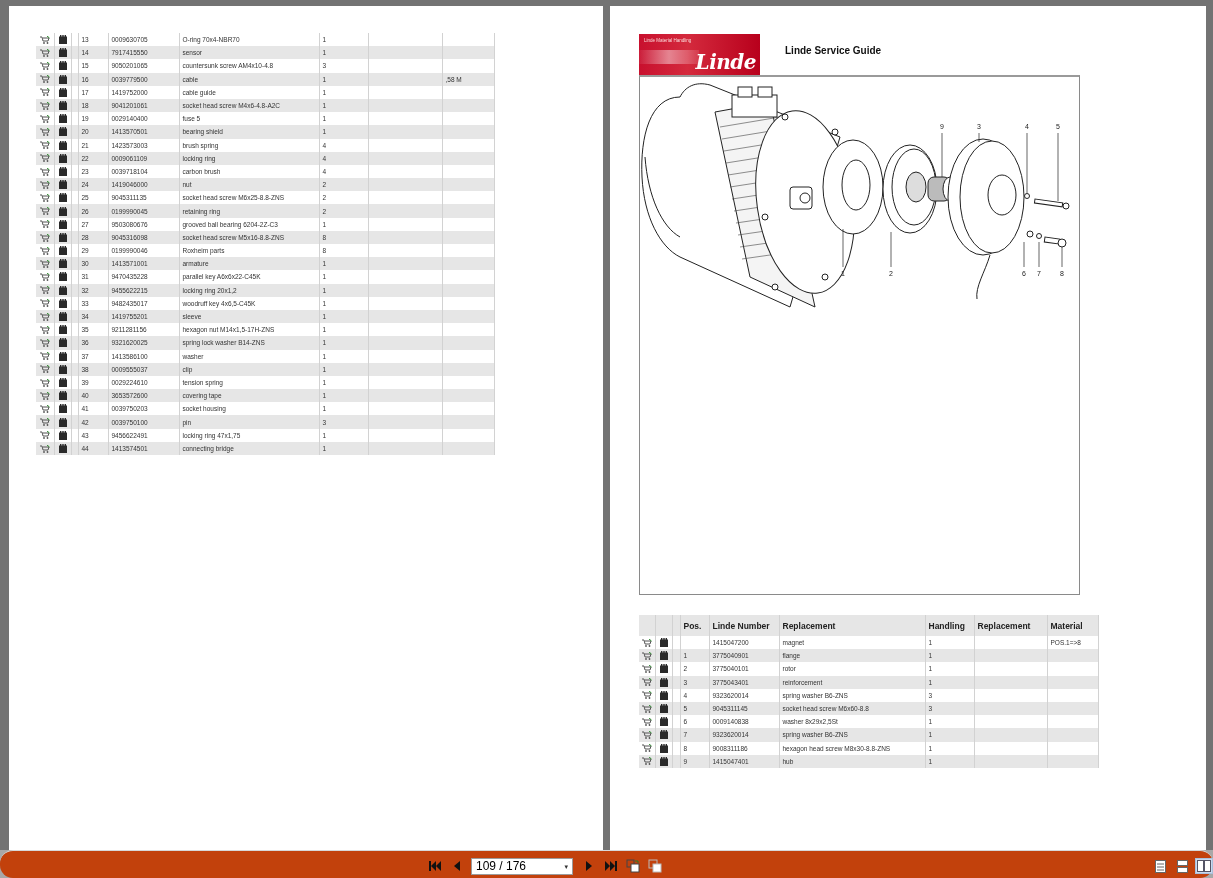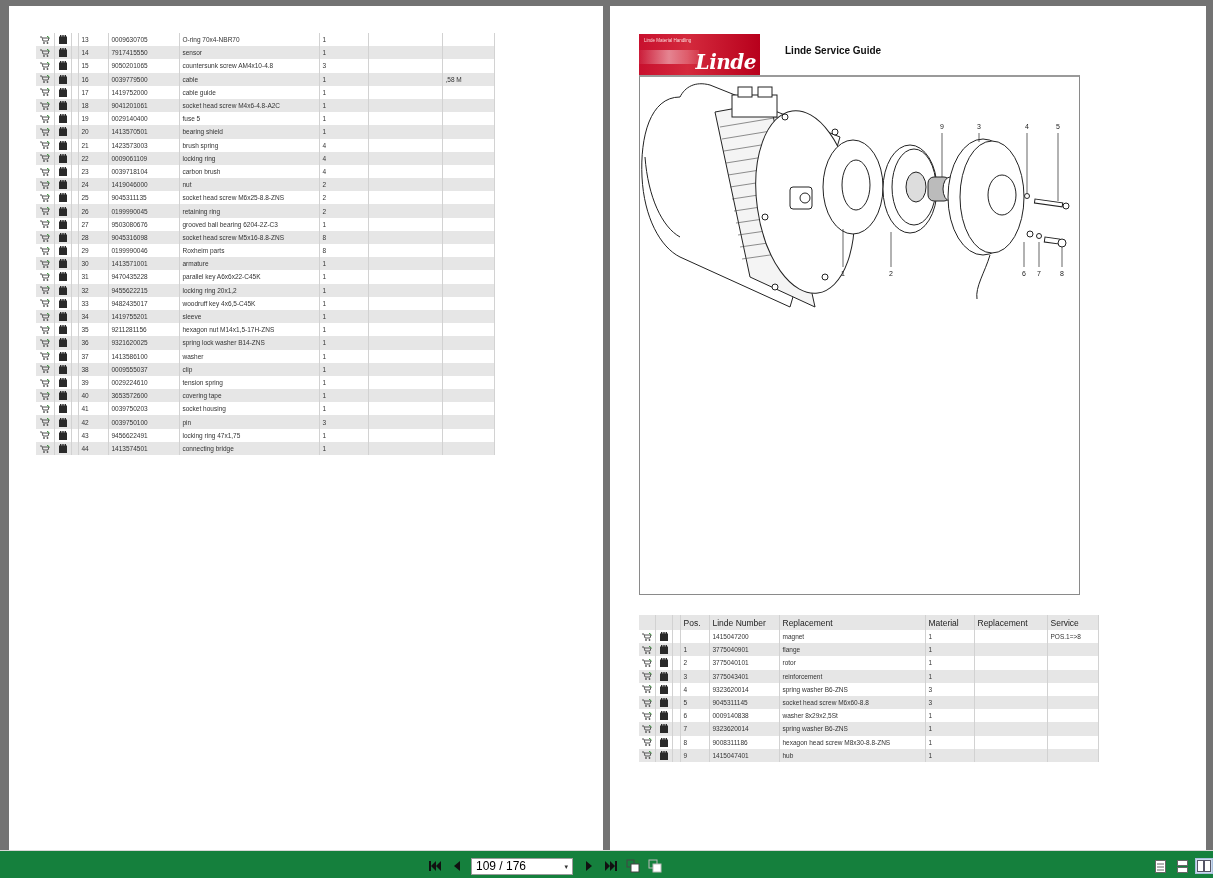--- a/index.html
+++ b/index.html
@@ -31,24 +31,24 @@
     white-space: nowrap;
     overflow: hidden;
     border-right: 1px solid #d2d2d2;
     vertical-align: middle;
     text-align: left;
   }
   table.parts tr:nth-child(even) td { background: #e6e6e6; }
   table.parts tr:nth-child(odd) td { background: #ffffff; }
   table.parts th {
     background: #e6e6e6;
-    font-weight: normal;
+    font-weight: bold;
     font-size: 8.5px;
     color: #222;
-    height: 15px;
+    height: 21px;
   }
   table.parts td.ic { padding: 0; text-align: center; }
   .cart-icon, .binder-icon { display: inline-block; vertical-align: middle; }
 
   .left-table { position: absolute; left: 27px; top: 27px; }
   .right-table { position: absolute; left: 29px; top: 609px; }
 
   .logo {
     position: absolute; left: 29px; top: 28px; width: 121px; height: 41px;
     background: linear-gradient(90deg, #c8102e 0%, #d42a3d 40%, #b8001c 100%);
@@ -71,21 +71,21 @@
   }
   .diagram-frame {
     position: absolute; left: 29px; top: 69px; width: 441px; height: 520px;
     border: 1px solid #8a8a8a; border-top: 2px solid #9a9a9a;
     background: #fff;
   }
   .callout { font-size: 7px; fill: #222; font-family: "Liberation Sans", sans-serif; }
 
   .toolbar {
     position: absolute; left: 0; top: 850px; width: 1213px; height: 28px;
-    background: #15803d; border-top: 1px solid #d8d8d8;
+    background: #c2410c; border-top: 1px solid #d8d8d8; border-radius: 13px;
   }
   .nav { position: absolute; left: 427px; top: 6px; height: 18px; display: flex; align-items: center; }
   .nav .btn { width: 16px; height: 16px; display: flex; align-items: center; justify-content: center; margin-right: 6px; cursor: pointer; }
   .page-box {
     width: 102px; height: 17px; border: 1px solid #9c9c9c; background: #fff;
     font-size: 12px; color: #000; padding-left: 4px; line-height: 15px; position: relative; margin-right: 8px;
   }
   .page-box .dd { position: absolute; right: 4px; top: 0; font-size: 7px; color: #333; }
   .views { position: absolute; right: 0; top: 7px; display: flex; align-items: center; }
   .views .vbtn { width: 18px; height: 16px; display: flex; align-items: center; justify-content: center; margin-left: 4px; }
@@ -891,23 +891,23 @@
           <col style="width:51px">
       </colgroup>
       <thead>
         <tr>
           <th></th>
           <th></th>
           <th></th>
           <th>Pos.</th>
           <th>Linde Number</th>
           <th>Replacement</th>
+          <th>Handling</th>
+          <th>Replacement</th>
           <th>Material</th>
-          <th>Replacement</th>
-          <th>Service</th>
         </tr>
       </thead>
       <tbody id="right-body">
           <tr>
             <td class="ic"><svg class="cart-icon" width="10" height="8" viewBox="0 0 10 8">
                 <path d="M0 1 L2 1 L3 5 L8 5 L9 2 L3 2" fill="none" stroke="#555" stroke-width="1"></path>
                 <circle cx="4" cy="7" r="0.9" fill="#555"></circle>
                 <circle cx="7.5" cy="7" r="0.9" fill="#555"></circle>
                 <path d="M7 0 L9.5 2" stroke="#2a8a2a" stroke-width="1"></path>
               </svg></td>

